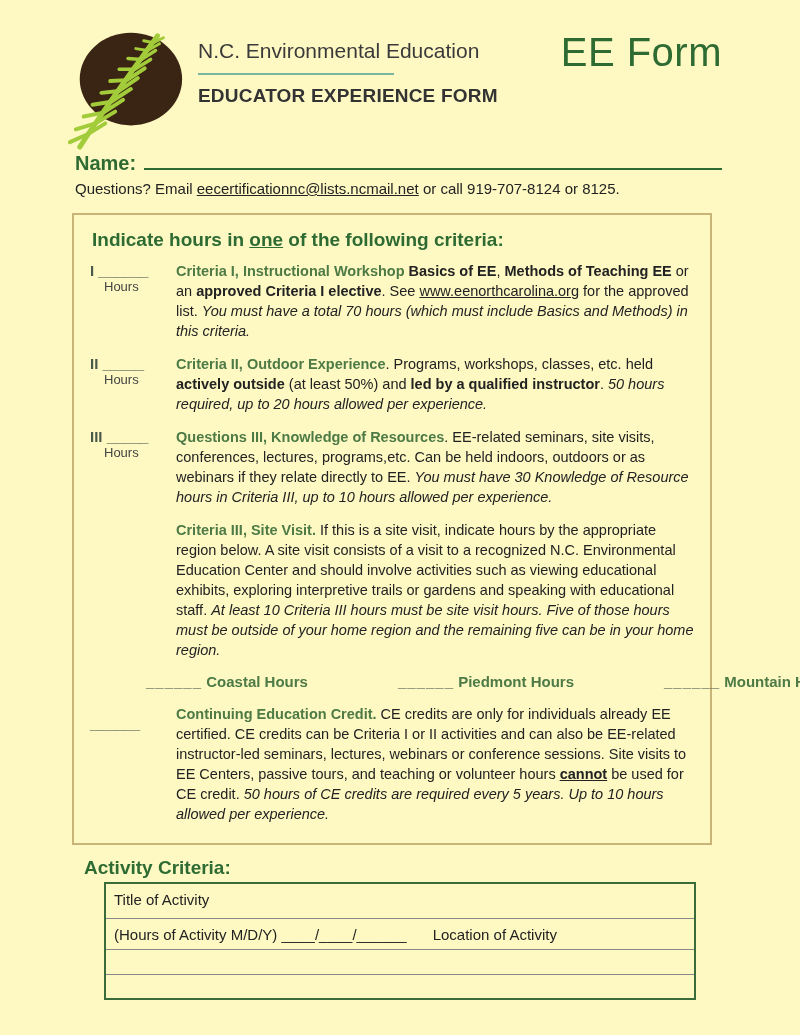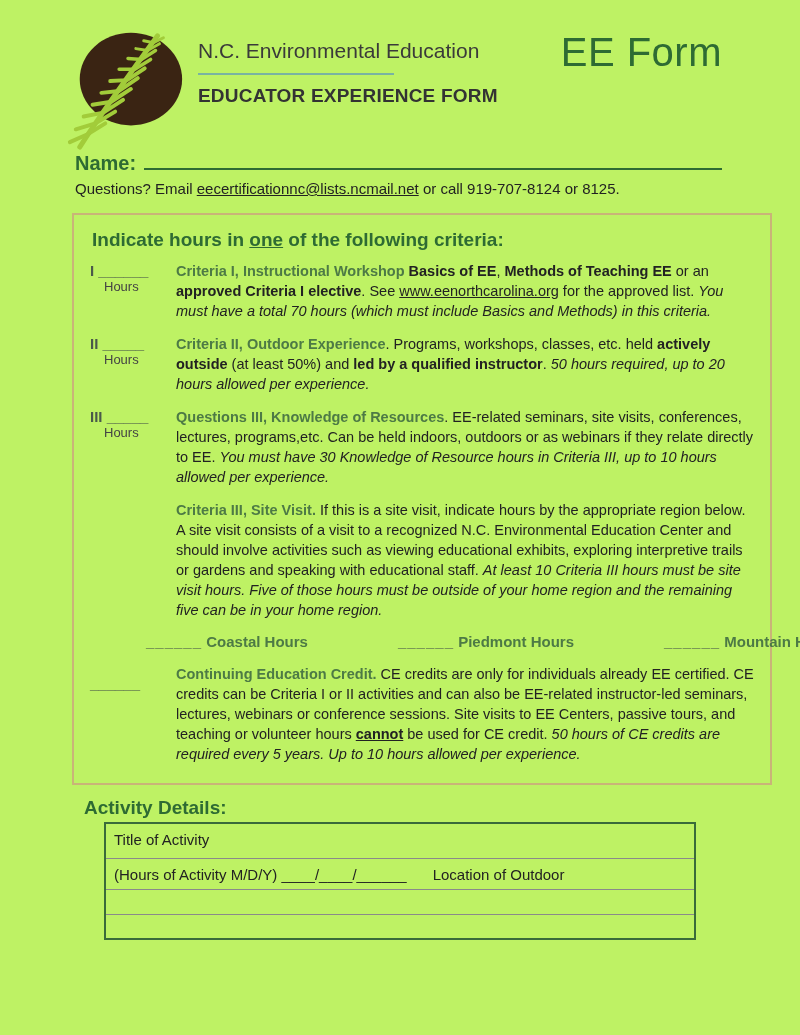--- a/index.html
+++ b/index.html
@@ -5,39 +5,39 @@
   :root{
     --green-dark:#2e6b33;      
     --green-text:#4d7a45;      
     --tan-border:#c9b478;      
     --table-border:#3a6b3a;    
     --ink:#2b2b2b;
     --rule:#8a8a8a;
   }
   *{box-sizing:border-box;margin:0;padding:0;}
   body{background:#d9d9d9;font-family:"Liberation Sans",sans-serif;}
-  .page{width:800px;height:1035px;background:#bef264;margin:0 auto;position:relative;color:var(--ink);overflow:hidden;}
+  .page{width:800px;height:1035px;background:#fef9c3;margin:0 auto;position:relative;color:var(--ink);overflow:hidden;}
 
   
   .header{display:flex;align-items:flex-start;padding:22px 78px 0 62px;}
   .logo{width:128px;height:128px;flex:0 0 auto;}
   .org-block{margin-left:8px;padding-top:16px;}
   .org-line{font-size:21px;color:#3a3a3a;line-height:1.22;}
   .org-divider{border:0;border-top:2px solid #79b3a2;width:196px;margin:9px 0 10px 0;}
   .form-name{font-size:19px;font-weight:bold;color:#333;letter-spacing:.2px;}
   .badge{margin-left:auto;font-size:40px;font-weight:normal;color:var(--green-dark);letter-spacing:.5px;padding-top:8px;white-space:nowrap;}
 
   
   .name-row{display:flex;align-items:baseline;margin:2px 78px 0 75px;justify-content:space-between;}
   .name-label{font-size:20px;font-weight:bold;color:var(--green-dark);}
   .name-line{flex:1;border-bottom:2px solid var(--green-dark);height:18px;margin-left:8px;}
   .questions{margin:5px 78px 0 75px;font-size:15px;color:#222;}
 
   
-  .criteria-box{margin:16px 28px 0 72px;border:2px solid var(--tan-border);padding:12px 14px 6px 16px;}
+  .criteria-box{margin:16px 88px 0 72px;border:2px solid var(--tan-border);padding:12px 14px 6px 16px;}
   .box-heading{font-size:19px;font-weight:bold;color:var(--green-dark);margin:2px 0 10px 2px;}
   .box-heading .u{text-decoration:underline;}
   .crit-row{display:flex;margin:0 0 13px 0;}
   .crit-label{flex:0 0 86px;padding-top:1px;color:#4a5a4a;}
   .crit-numline{font-size:15px;font-weight:bold;color:#4a5a4a;white-space:nowrap;}
   .crit-hours{font-size:13px;color:#444;margin-left:14px;}
   .crit-text{flex:1;font-size:14.5px;line-height:1.38;color:#222;}
   .seg .b,.b{font-weight:bold;}
   .seg .i,.i{font-style:italic;}
   .seg .g,.g{color:var(--green-text);}
@@ -136,25 +136,25 @@
     </div>
 
     <div class="crit-row">
       <div class="crit-label">
         <div class="crit-numline" style="padding-top:10px;">______</div>
       </div>
       <div class="crit-text seg"><span class="b g">Continuing Education Credit.</span><span> CE credits are only for individuals already EE certified. CE credits can be Criteria I or II activities and can also be EE-related instructor-led seminars, lectures, webinars or conference sessions. Site visits to EE Centers, passive tours, and teaching or volunteer hours </span><span class="b u">cannot</span><span> be used for CE credit. </span><span class="i">50 hours of CE credits are required every 5 years. Up to 10 hours allowed per experience.</span></div>
     </div>
   </div>
 
-  <div class="section-heading">Activity Details:</div>
+  <div class="section-heading">Activity Criteria:</div>
   <div class="activity-table">
     <div class="a-row a-row-title">
       <span>Title of Activity</span>
     </div>
     <div class="a-row a-row-date">
-      <span>(Hours of Activity M/D/Y) ____/____/______</span><span class="loc-label">Location of Outdoor</span>
+      <span>(Hours of Activity M/D/Y) ____/____/______</span><span class="loc-label">Location of Activity</span>
     </div>
     <div class="a-row a-row-blank1"></div>
     <div class="a-row a-row-blank2"></div>
   </div>
 
 </div>
 
 </body></html>

